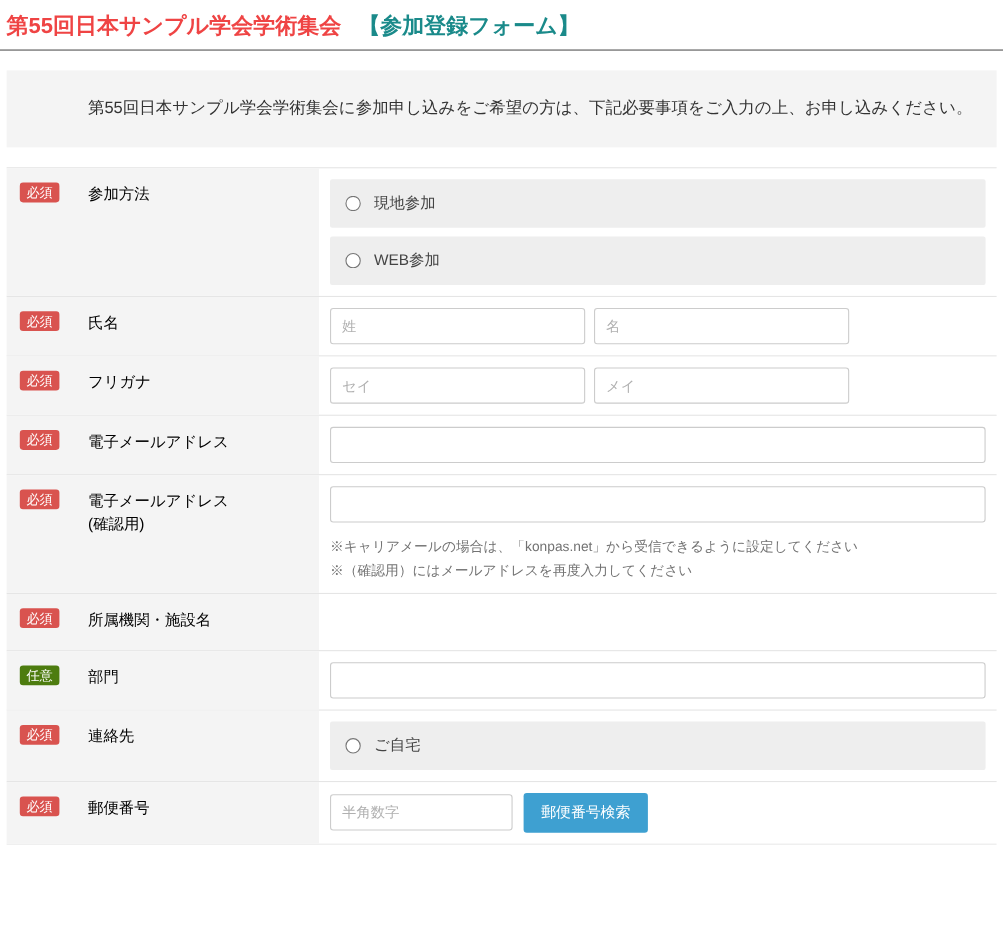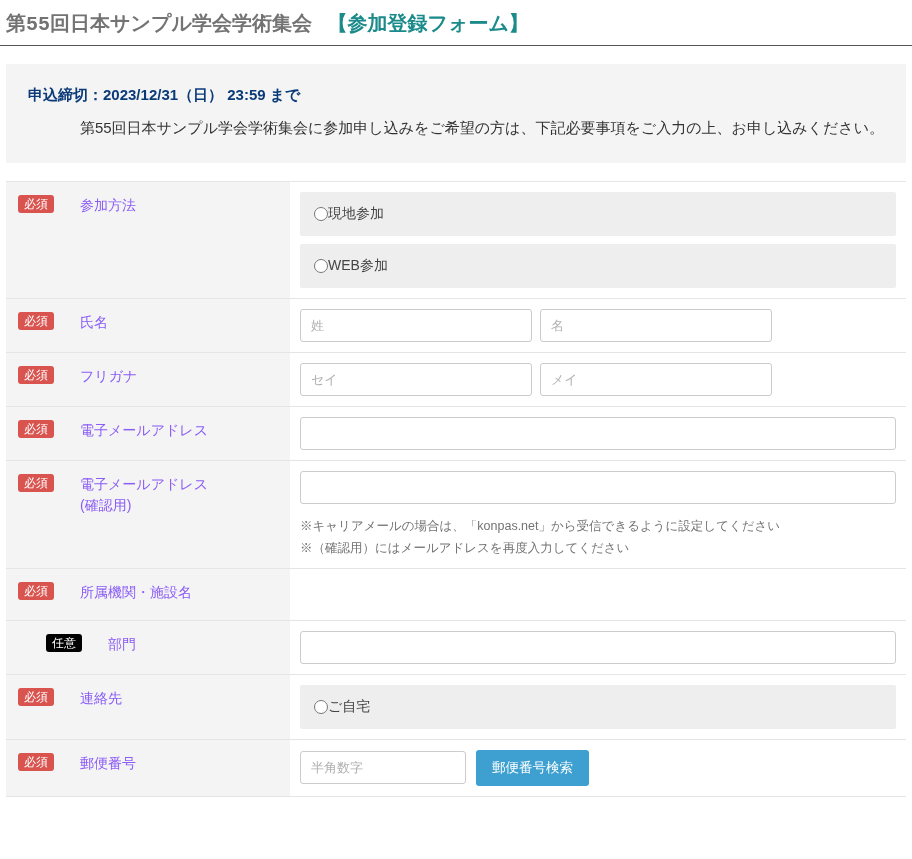--- a/index.html
+++ b/index.html
@@ -9,21 +9,21 @@
       background: #fff;
       font-size: 14px;
       width: 912px;
     }
     .page-title {
       padding: 10px 6px 8px 6px;
       border-bottom: 1px solid #555;
       font-size: 20px;
       font-weight: bold;
     }
-    .page-title .main { color: #737373; font-family: Liberation Mono, monospace; }
+    .page-title .main { color: #ef4444; }
     .page-title .sub { color: #1a8a8a; margin-left: 10px; }
     .notice-box {
       background: #f4f4f4;
       margin: 18px 6px 18px 6px;
       padding: 22px 22px;
     }
     .deadline {
       color: #0a3a78;
       font-weight: bold;
       font-size: 15px;
@@ -54,39 +54,40 @@
     }
     .badge {
       color: #fff;
       font-size: 12px;
       border-radius: 3px;
       padding: 3px 6px;
       line-height: 1;
       flex: 0 0 auto;
     }
     .badge-req { background: #d9534f; }
-    .badge-opt { background: #000000; margin-left: 28px; }
+    .badge-opt { background: #4d7c0f; }
     .label-text {
-      color: #8b5cf6;
+      color: #000000;
       font-size: 14px;
       line-height: 1.5;
     }
     .input-col {
       flex: 1;
       padding: 10px 10px;
       display: flex;
       flex-direction: column;
       gap: 8px;
     }
     .radio-block {
       background: #eeeeee;
       border-radius: 2px;
       padding: 13px 14px;
       display: flex;
       align-items: center;
+      gap: 12px;
       color: #444;
       font-size: 14px;
     }
     .radio-block input[type=radio]{
       width: 14px; height:14px;
     }
     .name-pair, .kana-pair {
       display: flex;
       gap: 8px;
     }
@@ -126,21 +127,20 @@
   </style>
 </head>
 <body>
 
 <div class="page-title">
   <span class="main">第55回日本サンプル学会学術集会</span>
   <span class="sub">【参加登録フォーム】</span>
 </div>
 
 <div class="notice-box">
-  <div class="deadline">申込締切：2023/12/31（日） 23:59 まで</div>
   <div class="notice-text">第55回日本サンプル学会学術集会に参加申し込みをご希望の方は、下記必要事項をご入力の上、お申し込みください。</div>
 </div>
 
 <div class="form-wrap">
 
   <div class="row">
     <div class="label-col">
       <span class="badge badge-req">必須</span>
       <span class="label-text">参加方法</span>
     </div>

